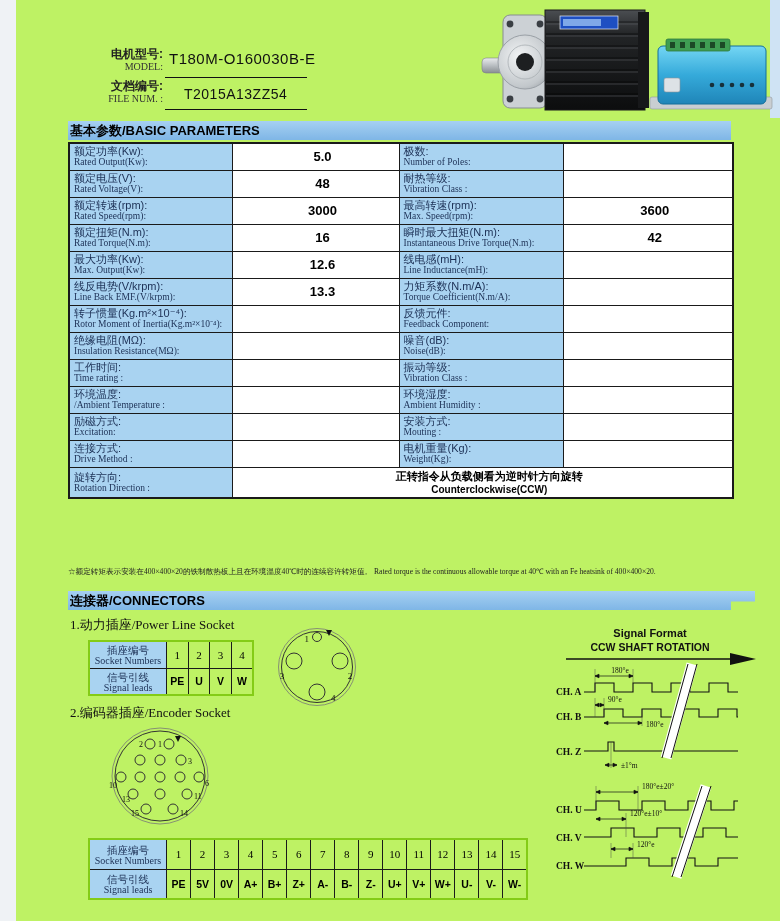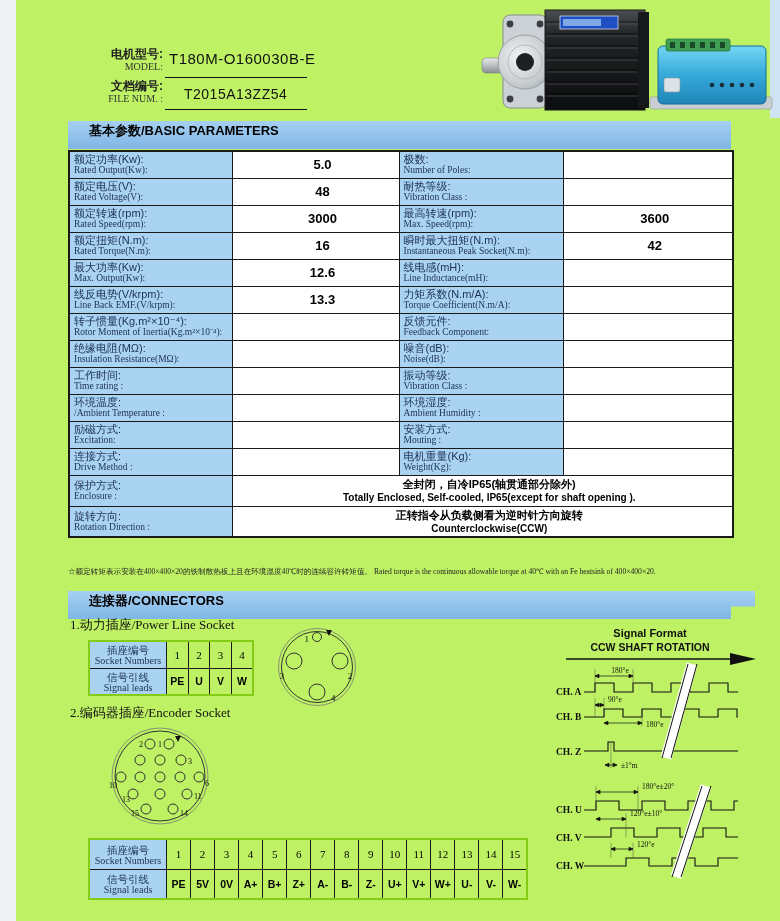--- a/index.html
+++ b/index.html
@@ -10,27 +10,27 @@
   .edge.right{right:0;width:10px;height:118px;background:#cfe3f4;}
 
   
   .hf{position:absolute;}
   .lab-zh{font-size:12px;font-weight:bold;color:#222;text-align:right;}
   .lab-en{font-size:10px;font-family:"Liberation Serif",serif;color:#333;text-align:right;}
   .hval{font-weight:normal;font-size:15px;color:#111;letter-spacing:.5px;}
   .hline{position:absolute;border-bottom:1.5px solid #111;}
 
   
-  .section-bar{position:absolute;height:28px;line-height:19px;box-sizing:border-box;padding-left:21px;
+  .section-bar{position:absolute;height:19px;line-height:19px;box-sizing:border-box;padding-left:2px;
      background:linear-gradient(180deg,#a6d0f2,#7fb6e6);font-weight:bold;font-size:13px;color:#000;}
   #bar-connectors{clip-path:polygon(0 0,100% 0,100% 55%,96.5% 55%,96.5% 100%,0 100%);}
 
   
   table{border-collapse:collapse;}
-  .params{position:absolute;left:68px;top:142px;width:664px;table-layout:fixed;margin-top:8px;}
+  .params{position:absolute;left:68px;top:142px;width:664px;table-layout:fixed;}
   .params td{border:1px solid #1a1a1a;padding:1px 4px;vertical-align:middle;overflow:hidden;}
   .params{border:2px solid #1a1a1a;}
   .params tr{height:27px;}
   .params tr.tall{height:31px;}
   td.lab{background:#a9d3f1;color:#1c3055;}
   .lab .zh{font-size:11px;line-height:12px;}
   .lab .en{font-size:9.5px;line-height:11px;font-family:"Liberation Serif",serif;}
   td.val{text-align:center;font-weight:bold;font-size:13px;background:#fff;padding-left:18px;}
   td.val .vzh{font-size:11px;line-height:14px;font-weight:bold;}
   td.val .ven{font-size:10px;line-height:13px;font-weight:bold;}
@@ -202,21 +202,21 @@
           <td class="val">3600</td>
         </tr>
         <tr>
           <td class="lab">
             <div class="zh">额定扭矩(N.m):</div>
             <div class="en">Rated Torque(N.m):</div>
           </td>
           <td class="val">16</td>
           <td class="lab">
             <div class="zh">瞬时最大扭矩(N.m):</div>
-            <div class="en">Instantaneous Peak Socket(N.m):</div>
+            <div class="en">Instantaneous Drive Torque(N.m):</div>
           </td>
           <td class="val">42</td>
         </tr>
         <tr>
           <td class="lab">
             <div class="zh">最大功率(Kw):</div>
             <div class="en">Max. Output(Kw):</div>
           </td>
           <td class="val">12.6</td>
           <td class="lab">
@@ -301,30 +301,20 @@
           <td class="lab">
             <div class="zh">连接方式:</div>
             <div class="en">Drive Method :</div>
           </td>
           <td class="val"></td>
           <td class="lab">
             <div class="zh">电机重量(Kg):</div>
             <div class="en">Weight(Kg):</div>
           </td>
           <td class="val"></td>
-        </tr>
-        <tr class="tall">
-          <td class="lab">
-            <div class="zh">保护方式:</div>
-            <div class="en">Enclosure :</div>
-          </td>
-          <td class="val" colspan="3">
-            <div class="vzh">全封闭，自冷IP65(轴贯通部分除外)</div>
-            <div class="ven">Totally Enclosed, Self-cooled, IP65(except for shaft opening ).</div>
-          </td>
         </tr>
         <tr class="tall">
           <td class="lab">
             <div class="zh">旋转方向:</div>
             <div class="en">Rotation Direction :</div>
           </td>
           <td class="val" colspan="3">
             <div class="vzh">正转指令从负载侧看为逆时针方向旋转</div>
             <div class="ven">Counterclockwise(CCW)</div>
           </td>

